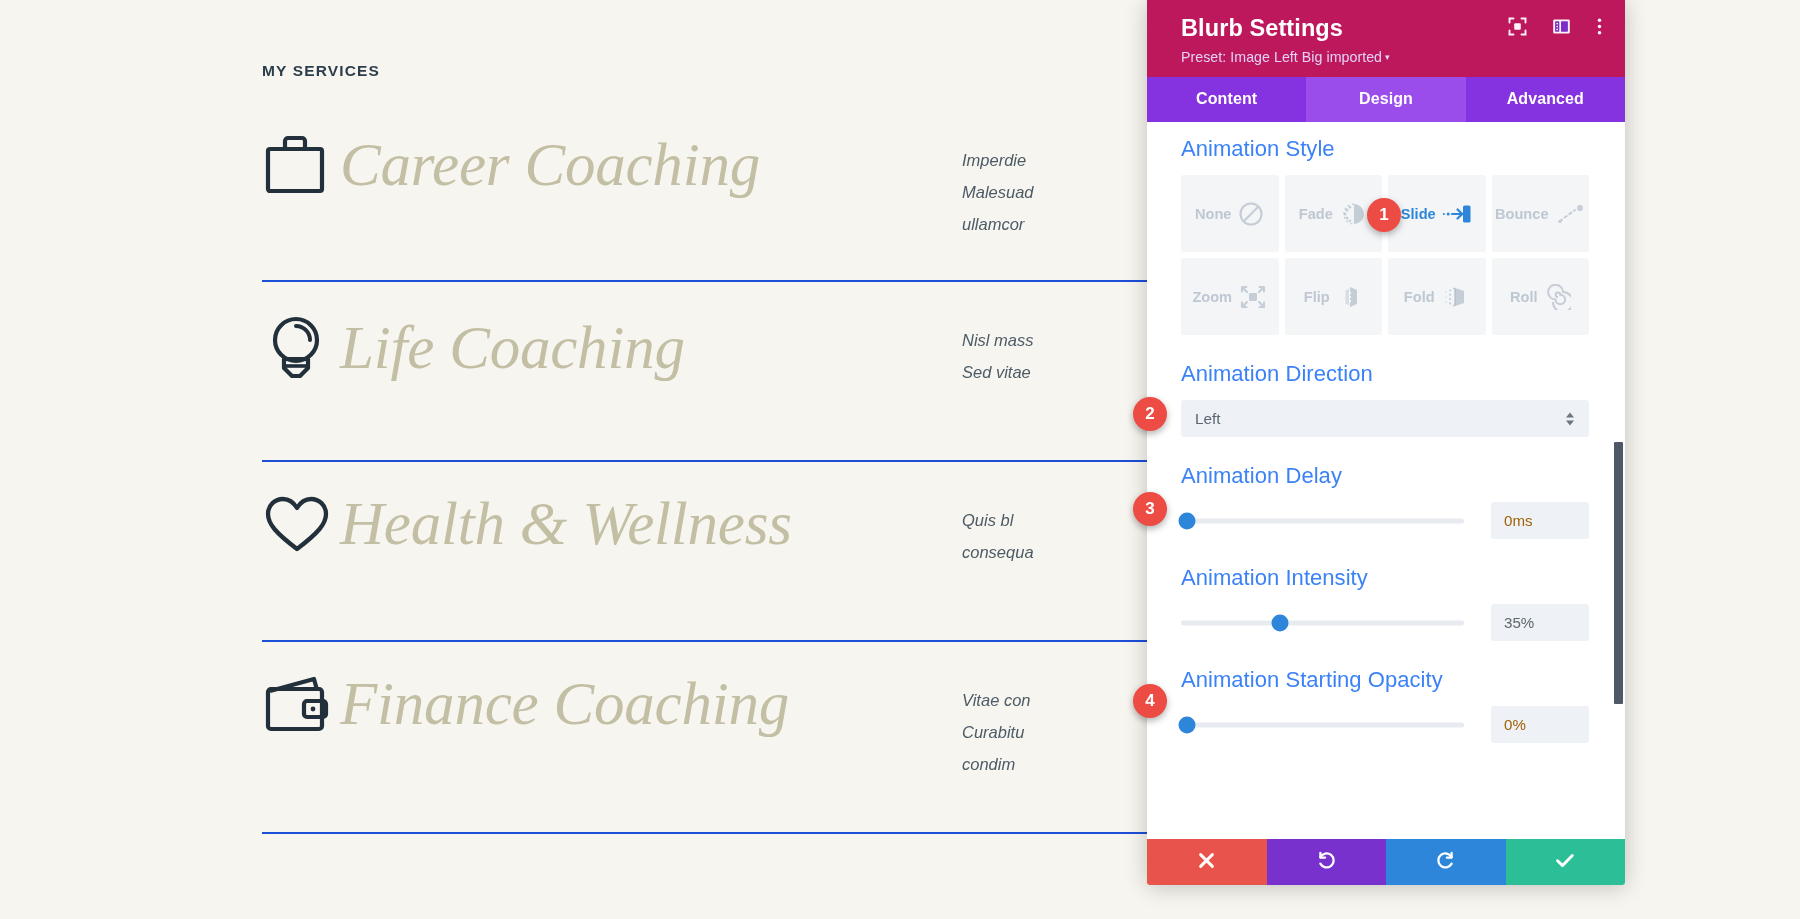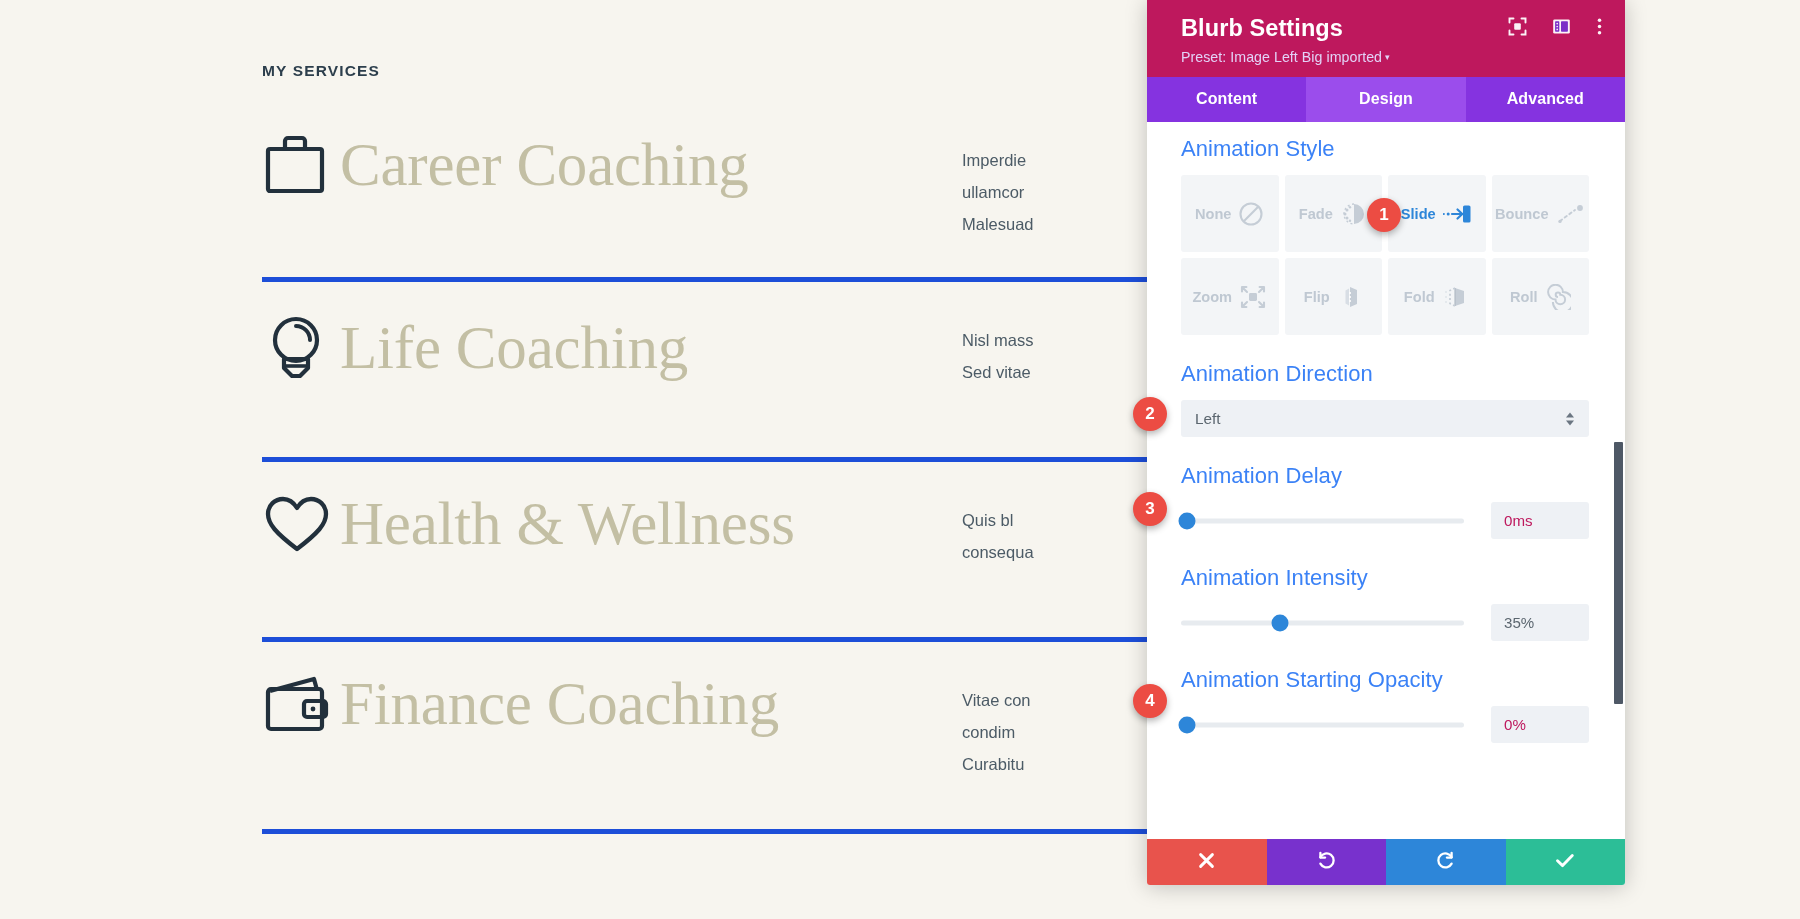--- a/index.html
+++ b/index.html
@@ -22,22 +22,23 @@
     position: absolute; left: 0; top: 62px;
     font-size: 15.5px; font-weight: 700; letter-spacing: 1.15px;
     color: #2c3e4c;
     font-family: "Liberation Sans", sans-serif;
   }
 
   .svc-list { position: absolute; left: 0; top: 132px; width: 1050px; }
   .svc-row {
     position: relative;
     display: flex; align-items: flex-start;
-    border-bottom: 5px solid #1d4ed8;
+    border-bottom: 2px solid #1d4ed8;
     margin-bottom: 30px;
+    font-style: italic;
   }
   .svc-row:last-child { margin-bottom: 0; }
   .svc-left { display: flex; align-items: center; width: 700px; flex: 0 0 700px; }
   .svc-icon { width: 78px; flex: 0 0 78px; display: flex; align-items: center; justify-content: flex-start; }
   .svc-icon svg { display: block; }
   .svc-title {
     font-family: "Liberation Serif", serif;
     font-size: 61px;
     line-height: 1.06;
     color: #c3bfa4;
@@ -161,21 +162,21 @@
     position: absolute; top: 50%;
     width: 17px; height: 17px; border-radius: 50%;
     background: #2d86d9; transform: translate(-50%, -50%);
   }
   .val-box {
     flex: 0 0 98px; height: 37px;
     background: #eef1f5; border-radius: 3px;
     display: flex; align-items: center; padding: 0 13px;
     font-size: 15.1px; color: #5b666f;
   }
-  .val-box.muted { color: #be185d; }
+  .val-box.muted { color: #a16207; }
 
   
   .m-sbar {
     position: absolute; right: 2px; top: 0; bottom: 0; width: 9px;
   }
   .m-sbar .thumb {
     position: absolute; left: 0; width: 9px;
     background: #4e5866; border-radius: 1px;
   }
 
@@ -223,22 +224,22 @@
             <div class="svc-icon">
               <svg width="68" height="66" viewBox="0 0 68 66">
                 <rect x="6" y="17" width="54" height="42" rx="2" fill="none" stroke="#22303c" stroke-width="4.2"></rect>
                 <path d="M23 17 V9 a3 3 0 0 1 3-3 h14 a3 3 0 0 1 3 3 v8" fill="none" stroke="#22303c" stroke-width="4.2"></path>
               </svg>
             </div>
             <div class="svc-title">Career Coaching</div>
           </div>
           <div class="svc-body">
             <div>Imperdie</div>
+            <div>Malesuad</div>
             <div>ullamcor</div>
-            <div>Malesuad</div>
           </div>
         </div>
 
         <div class="svc-row r2">
           <div class="svc-left">
             <div class="svc-icon">
               <svg width="68" height="72" viewBox="0 0 68 72">
                 <circle cx="34" cy="28" r="21" fill="none" stroke="#22303c" stroke-width="4.2"></circle>
                 <path d="M34 14 a14 14 0 0 1 14 14" fill="none" stroke="#22303c" stroke-width="4" stroke-linecap="round"></path>
                 <path d="M22 47 h24 v9 l-8 8 h-8 l-8 -8 z" fill="none" stroke="#22303c" stroke-width="4.2" stroke-linejoin="round"></path>
@@ -275,22 +276,22 @@
                 <path d="M8 18 L52 6 L55 17" fill="none" stroke="#22303c" stroke-width="4.2" stroke-linejoin="round"></path>
                 <rect x="6" y="16" width="54" height="40" rx="3" fill="none" stroke="#22303c" stroke-width="4.2"></rect>
                 <rect x="42" y="28" width="22" height="16" rx="3" fill="none" stroke="#22303c" stroke-width="4.2"></rect>
                 <circle cx="51" cy="36" r="2.4" fill="#22303c"></circle>
               </svg>
             </div>
             <div class="svc-title">Finance Coaching</div>
           </div>
           <div class="svc-body">
             <div>Vitae con</div>
+            <div>Curabitu</div>
             <div>condim</div>
-            <div>Curabitu</div>
           </div>
         </div>
 
       </div>
     </div>
   </div>
 
   <div id="modal">
 
     <div class="m-head">

